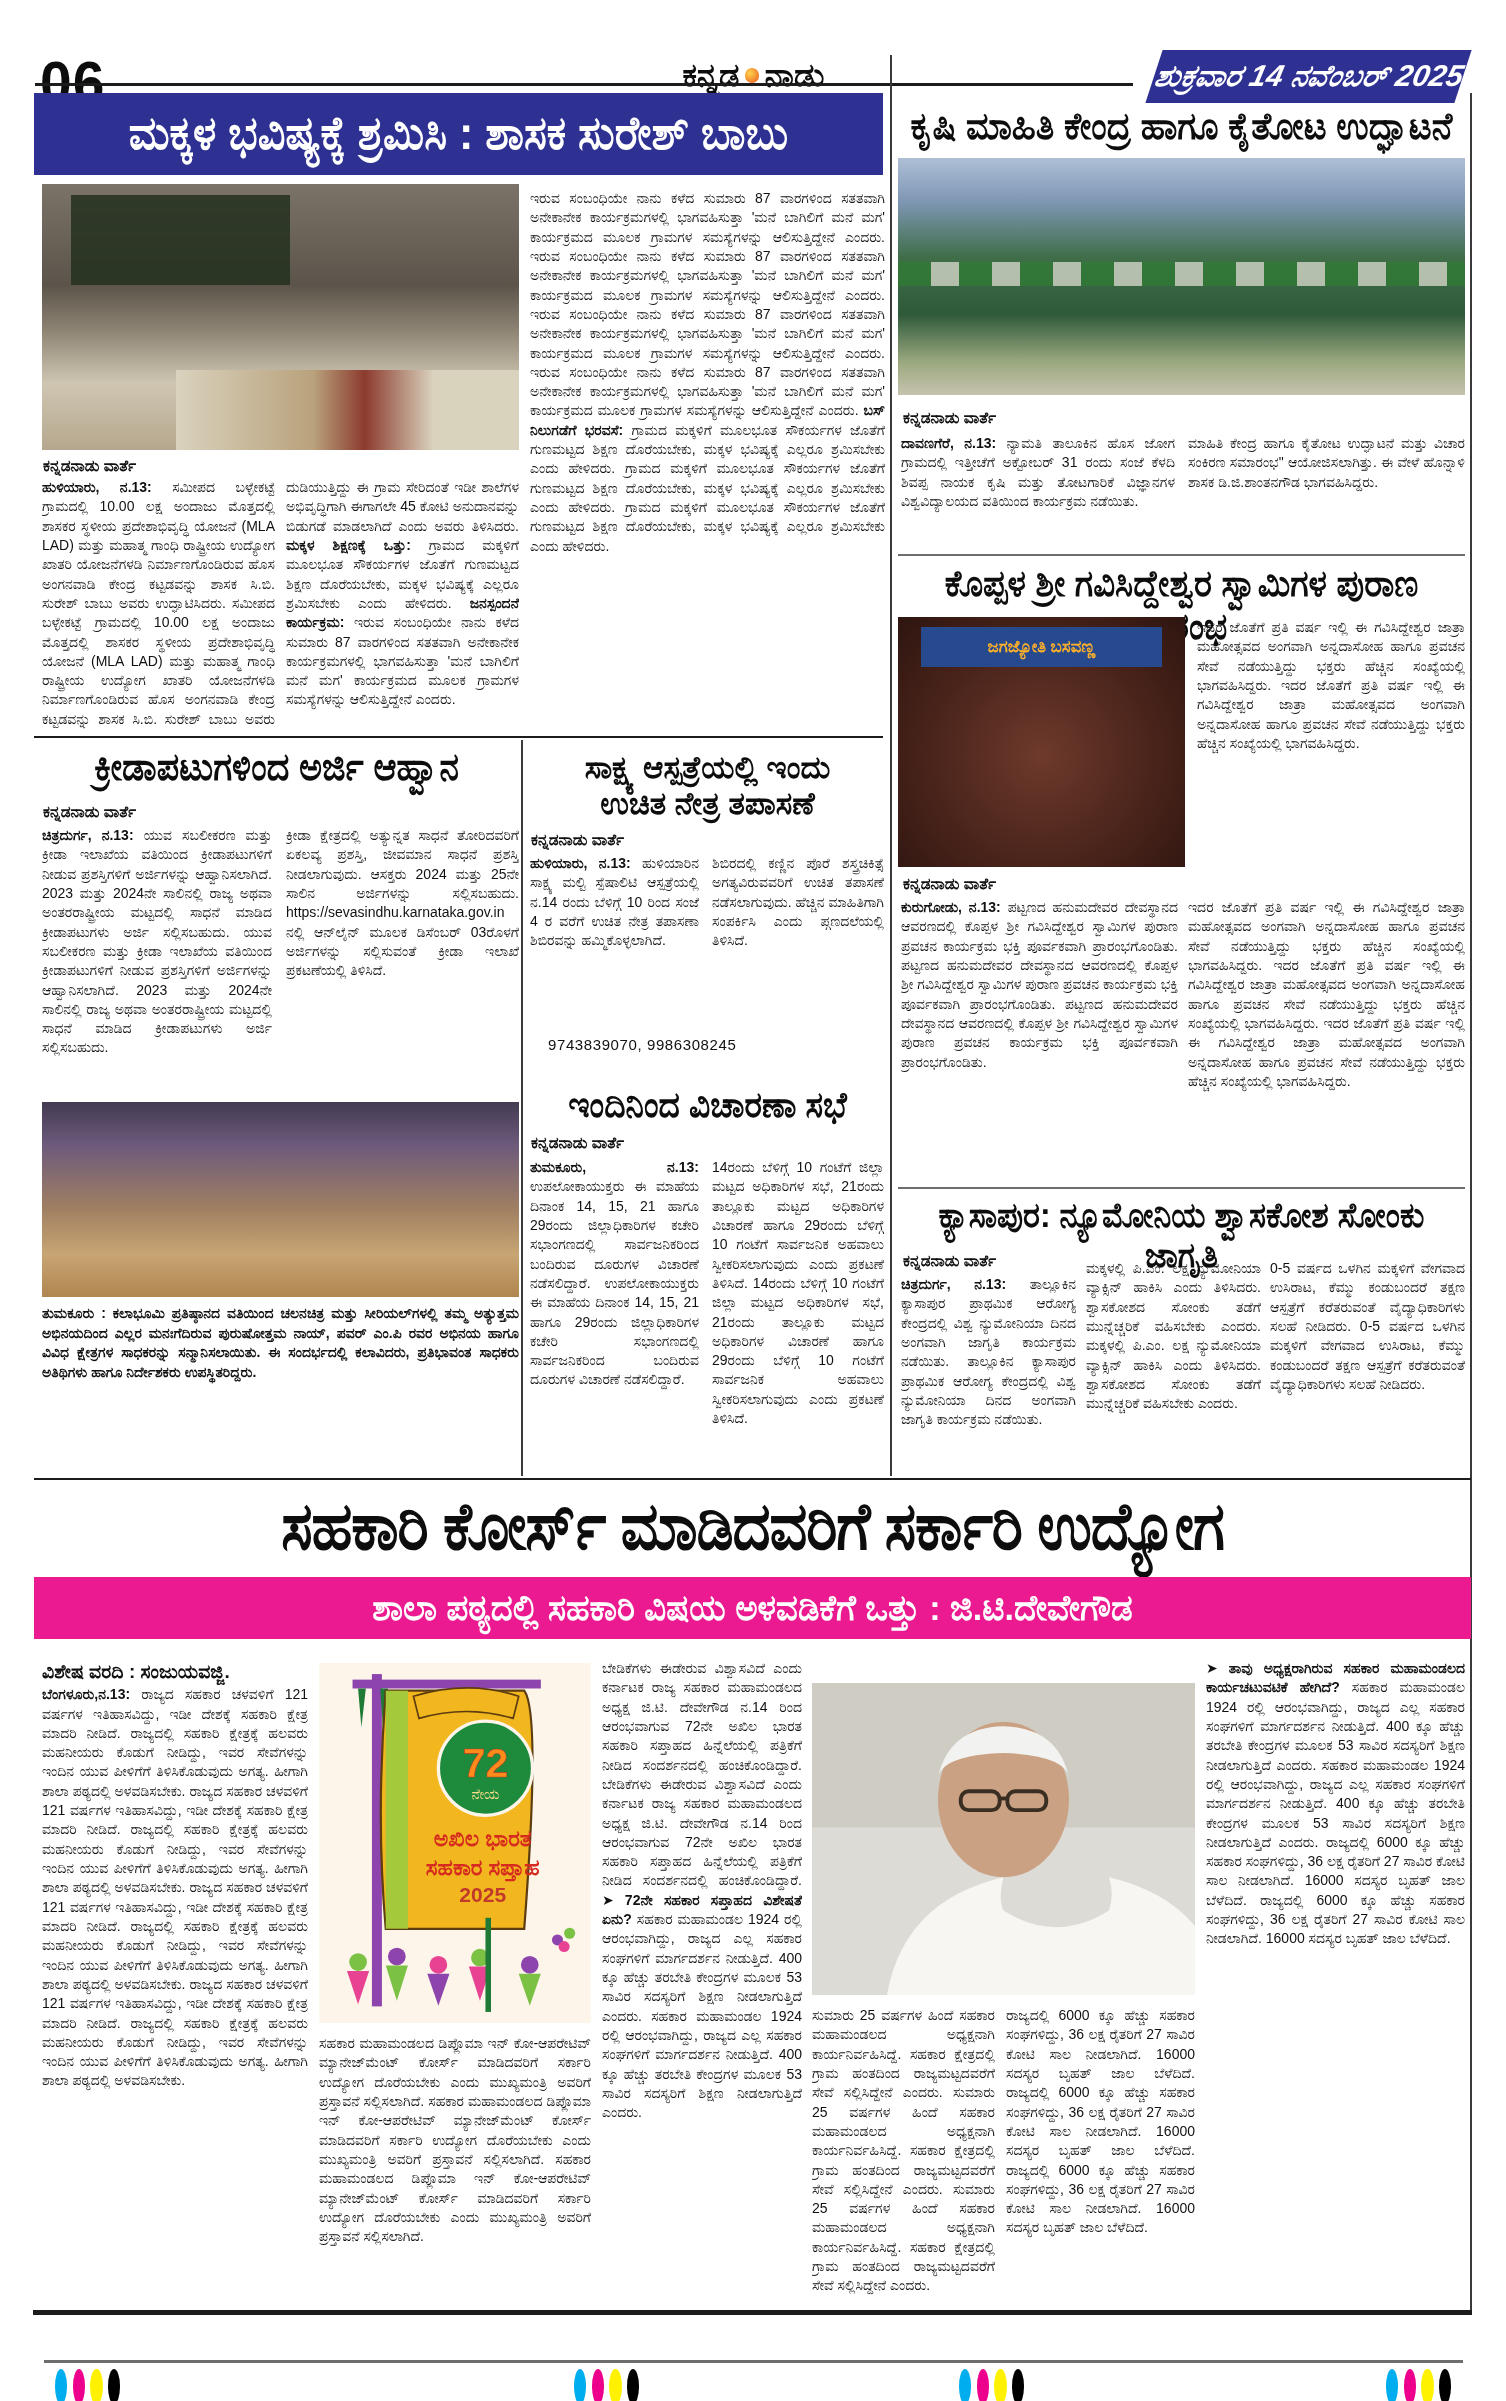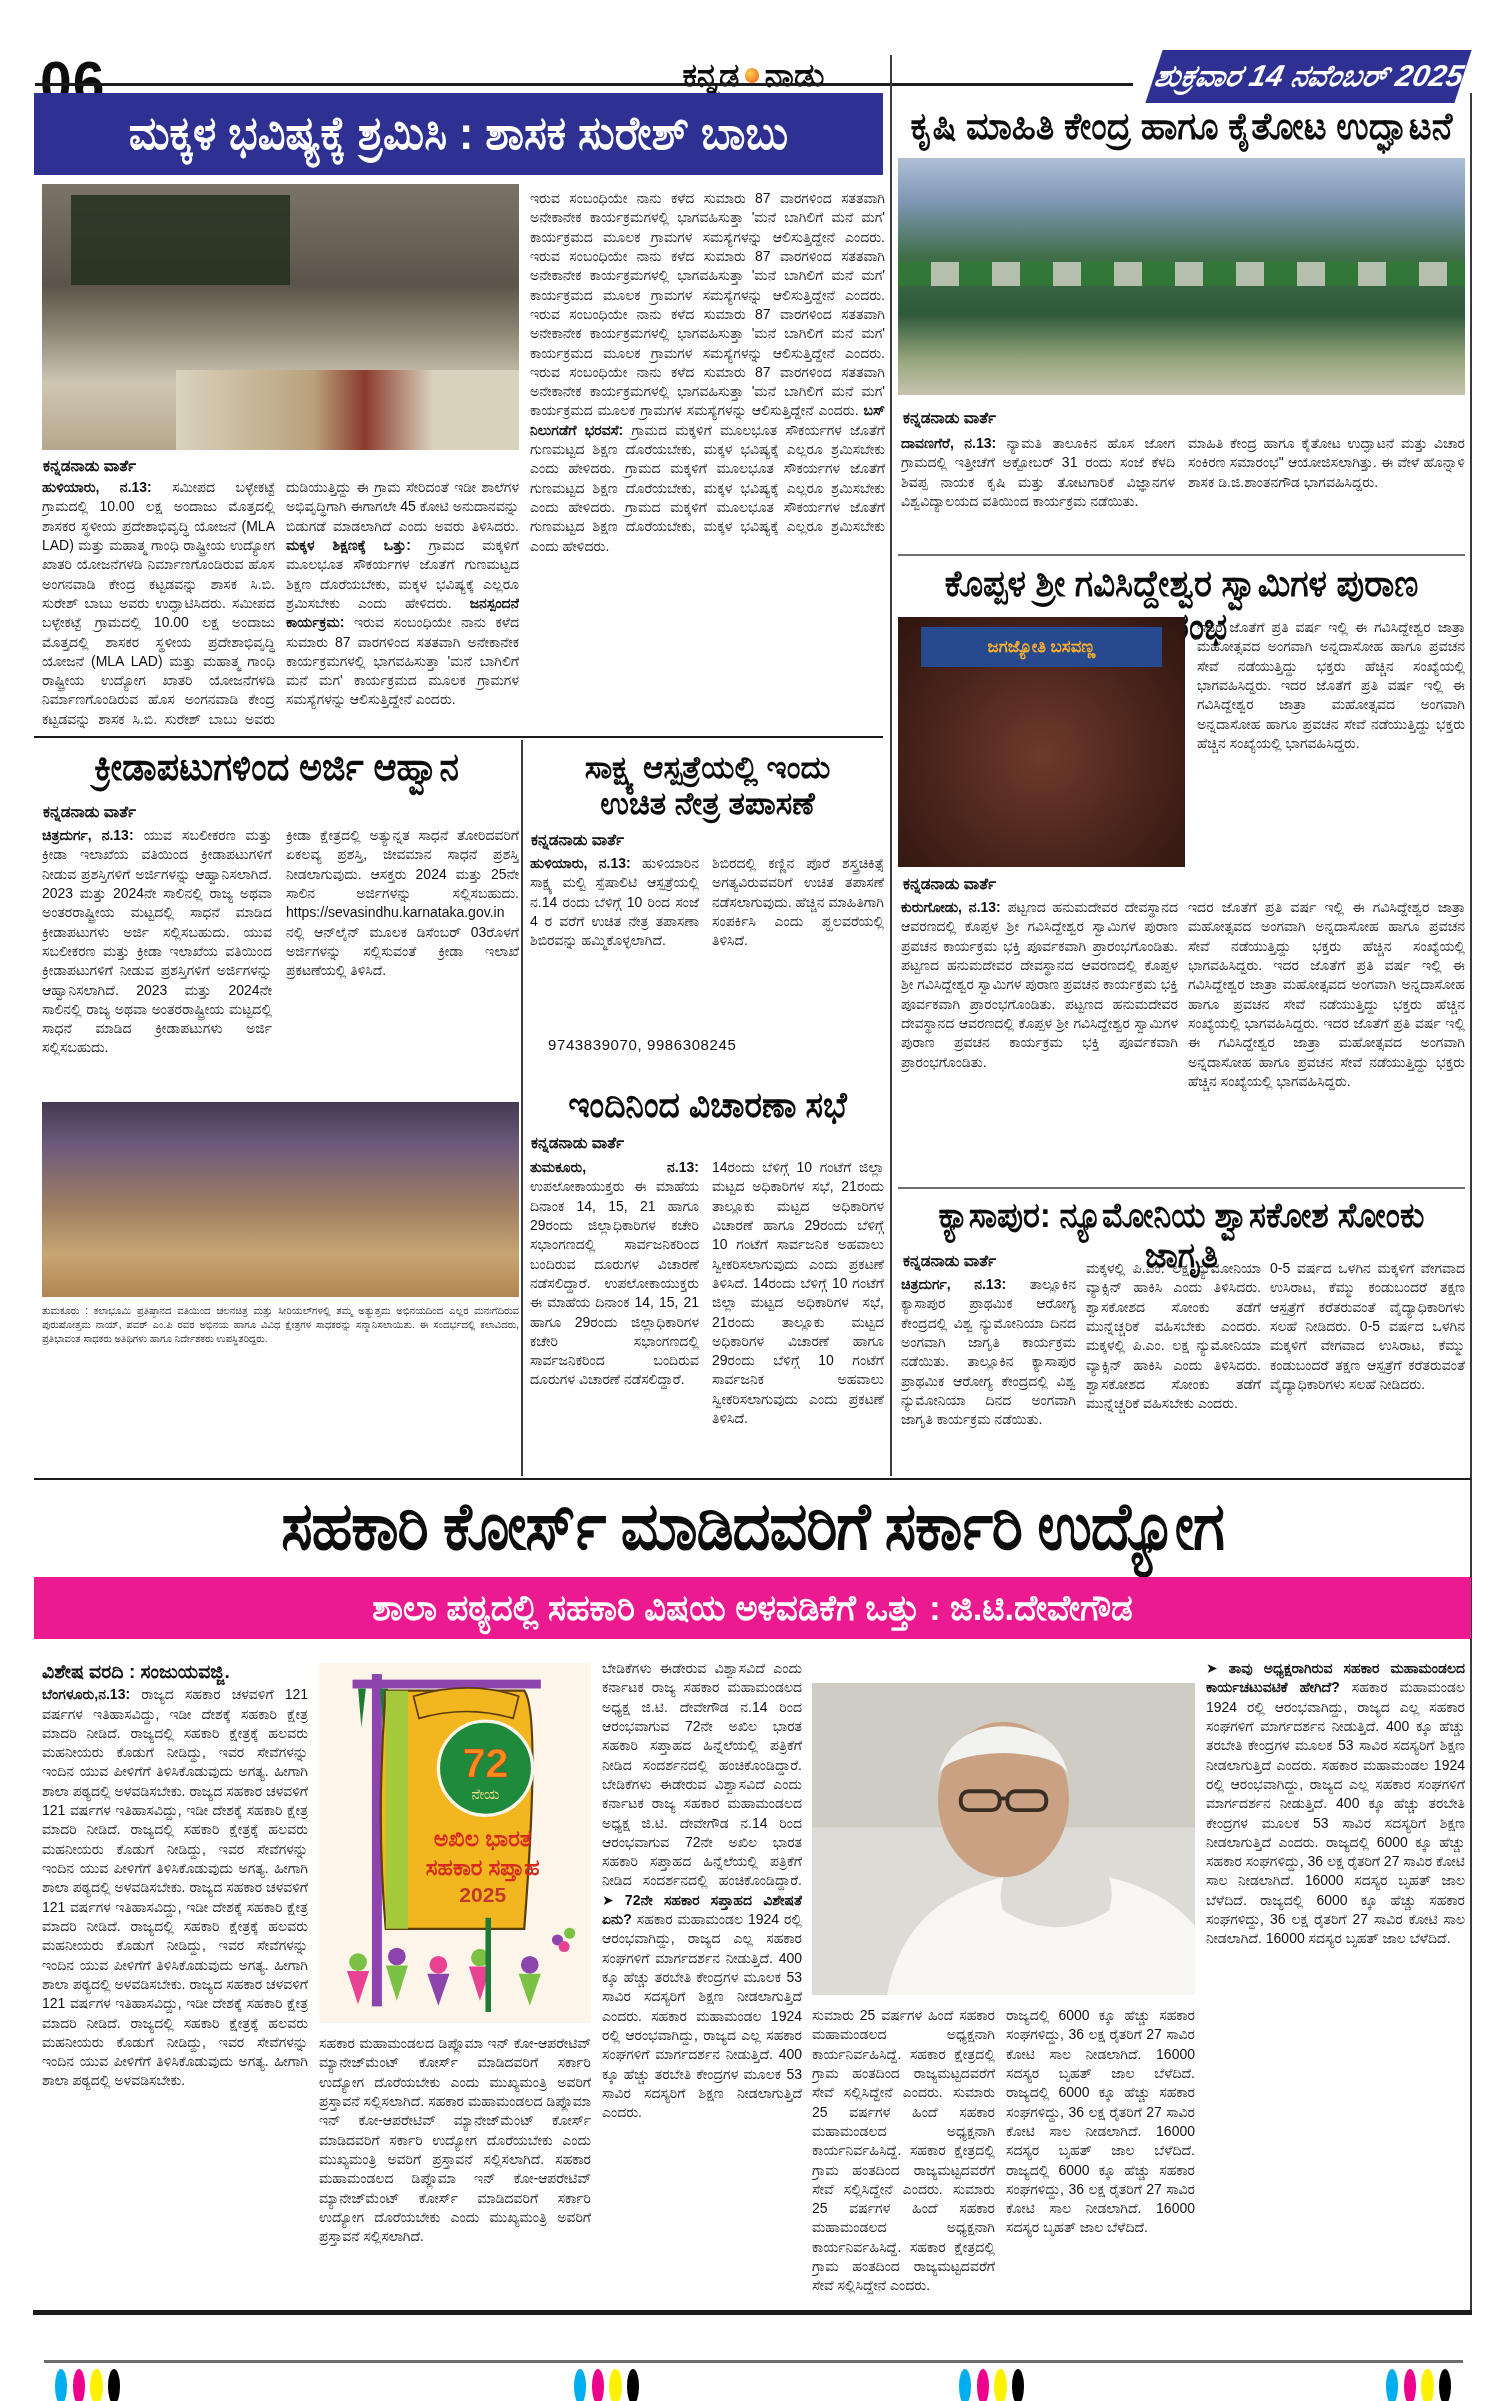--- a/index.html
+++ b/index.html
@@ -14,21 +14,21 @@
   .date-banner span{transform:skewX(6deg);color:#fff;font-size:30px;font-weight:bold;font-style:italic;white-space:nowrap;}
   .hrule{background:#1c1c1c;}
   .grule{background:#6d6d6d;}
   
   .blue-bar{background:#2e3192;display:flex;align-items:center;justify-content:center;}
   .blue-bar span{color:#ffffff;font-size:43px;font-weight:bold;transform:scaleY(1.08);white-space:nowrap;}
   .headline-b{color:#0d0d0d;font-weight:900;text-align:center;transform-origin:center;}
   .byline{font-weight:bold;font-size:15.5px;}
   .body-txt{font-size:14px;line-height:1.38;text-align:justify;overflow:hidden;}
   .body-txt b{font-weight:bold;}
-  .caption{font-weight:normal;font-size:10px;line-height:1.4;text-align:justify;overflow:hidden;}
+  .caption{font-weight:bold;font-size:14px;line-height:1.4;text-align:justify;overflow:hidden;}
   .phones{font-size:15px;letter-spacing:0.6px;}
   .vline{background:#3a3a3a;}
   
   .photo{overflow:hidden;}
   .ph1{background:linear-gradient(180deg,#7b7268 0%,#5c544a 38%,#8d8474 55%,#cfc6b2 75%,#b5a78d 100%);}
   .ph1 .board{position:absolute;left:6%;top:4%;width:46%;height:34%;background:#23301f;opacity:.85;}
   .ph1 .table{position:absolute;left:28%;bottom:0;width:72%;height:30%;background:linear-gradient(90deg,#d9d2bd,#b9a27c 40%,#8c3b2e 55%,#d9d2bd 75%);}
   .ph2{background:linear-gradient(180deg,#aebfd6 0%,#7f97b5 18%,#3f6e49 42%,#2f5a3a 66%,#9aa87f 86%,#c7c3ae 100%);}
   .ph2 .garland{position:absolute;left:0;top:44%;width:100%;height:10%;background:repeating-linear-gradient(90deg,#2f7d32 0 33px,#e8e4da 33px 61px);opacity:.7;}
   .ph3{background:radial-gradient(circle at 50% 55%,#6e3a2c 0%,#4a241b 55%,#2e1510 100%);}
@@ -120,21 +120,21 @@
   <div class="abs headline-b" style="left:530px;top:750px;width:355px;font-size:31px;line-height:1.15;text-align:center;">
     <div>ಸಾಕ್ಷ್ಯ ಆಸ್ಪತ್ರೆಯಲ್ಲಿ ಇಂದು</div>
     <div>ಉಚಿತ ನೇತ್ರ ತಪಾಸಣೆ</div>
   </div>
   <div class="abs byline" style="left:531px;top:831px;">ಕನ್ನಡನಾಡು ವಾರ್ತೆ</div>
   <div class="abs body-txt" style="left:530px;top:854px;width:169px;height:172px;">
     <b>ಹುಳಿಯಾರು, ನ.13:</b>
     <span>ಹುಳಿಯಾರಿನ ಸಾಕ್ಷ್ಯ ಮಲ್ಟಿ ಸ್ಪೆಷಾಲಿಟಿ ಆಸ್ಪತ್ರೆಯಲ್ಲಿ ನ.14 ರಂದು ಬೆಳಿಗ್ಗೆ 10 ರಿಂದ ಸಂಜೆ 4 ರ ವರೆಗೆ ಉಚಿತ ನೇತ್ರ ತಪಾಸಣಾ ಶಿಬಿರವನ್ನು ಹಮ್ಮಿಕೊಳ್ಳಲಾಗಿದೆ.</span>
   </div>
   <div class="abs body-txt" style="left:712px;top:854px;width:172px;height:172px;">
-    <span>ಶಿಬಿರದಲ್ಲಿ ಕಣ್ಣಿನ ಪೊರೆ ಶಸ್ತ್ರಚಿಕಿತ್ಸೆ ಅಗತ್ಯವಿರುವವರಿಗೆ ಉಚಿತ ತಪಾಸಣೆ ನಡೆಸಲಾಗುವುದು. ಹೆಚ್ಚಿನ ಮಾಹಿತಿಗಾಗಿ ಸಂಪರ್ಕಿಸಿ ಎಂದು ಪ್ಹಲವರೆಯಲ್ಲಿ ತಿಳಿಸಿದೆ.</span>
+    <span>ಶಿಬಿರದಲ್ಲಿ ಕಣ್ಣಿನ ಪೊರೆ ಶಸ್ತ್ರಚಿಕಿತ್ಸೆ ಅಗತ್ಯವಿರುವವರಿಗೆ ಉಚಿತ ತಪಾಸಣೆ ನಡೆಸಲಾಗುವುದು. ಹೆಚ್ಚಿನ ಮಾಹಿತಿಗಾಗಿ ಸಂಪರ್ಕಿಸಿ ಎಂದು ಪ್ಗಣದಲೆಯಲ್ಲಿ ತಿಳಿಸಿದೆ.</span>
   </div>
   <div class="abs phones" style="left:531px;top:1036px;margin-left:17px;">9743839070, 9986308245</div>
 
   <div class="abs headline-b" style="left:530px;top:1086px;width:355px;font-size:33px;transform:scaleY(1.08);">ಇಂದಿನಿಂದ ವಿಚಾರಣಾ ಸಭೆ</div>
   <div class="abs byline" style="left:531px;top:1134px;">ಕನ್ನಡನಾಡು ವಾರ್ತೆ</div>
   <div class="abs body-txt" style="left:530px;top:1158px;width:169px;height:316px;">
     <b>ತುಮಕೂರು, ನ.13:</b>
     <span>ಉಪಲೋಕಾಯುಕ್ತರು ಈ ಮಾಹೆಯ ದಿನಾಂಕ 14, 15, 21 ಹಾಗೂ 29ರಂದು ಜಿಲ್ಲಾಧಿಕಾರಿಗಳ ಕಚೇರಿ ಸಭಾಂಗಣದಲ್ಲಿ ಸಾರ್ವಜನಿಕರಿಂದ ಬಂದಿರುವ ದೂರುಗಳ ವಿಚಾರಣೆ ನಡೆಸಲಿದ್ದಾರೆ. ಉಪಲೋಕಾಯುಕ್ತರು ಈ ಮಾಹೆಯ ದಿನಾಂಕ 14, 15, 21 ಹಾಗೂ 29ರಂದು ಜಿಲ್ಲಾಧಿಕಾರಿಗಳ ಕಚೇರಿ ಸಭಾಂಗಣದಲ್ಲಿ ಸಾರ್ವಜನಿಕರಿಂದ ಬಂದಿರುವ ದೂರುಗಳ ವಿಚಾರಣೆ ನಡೆಸಲಿದ್ದಾರೆ.</span>
   </div>
   <div class="abs body-txt" style="left:712px;top:1158px;width:172px;height:316px;">

